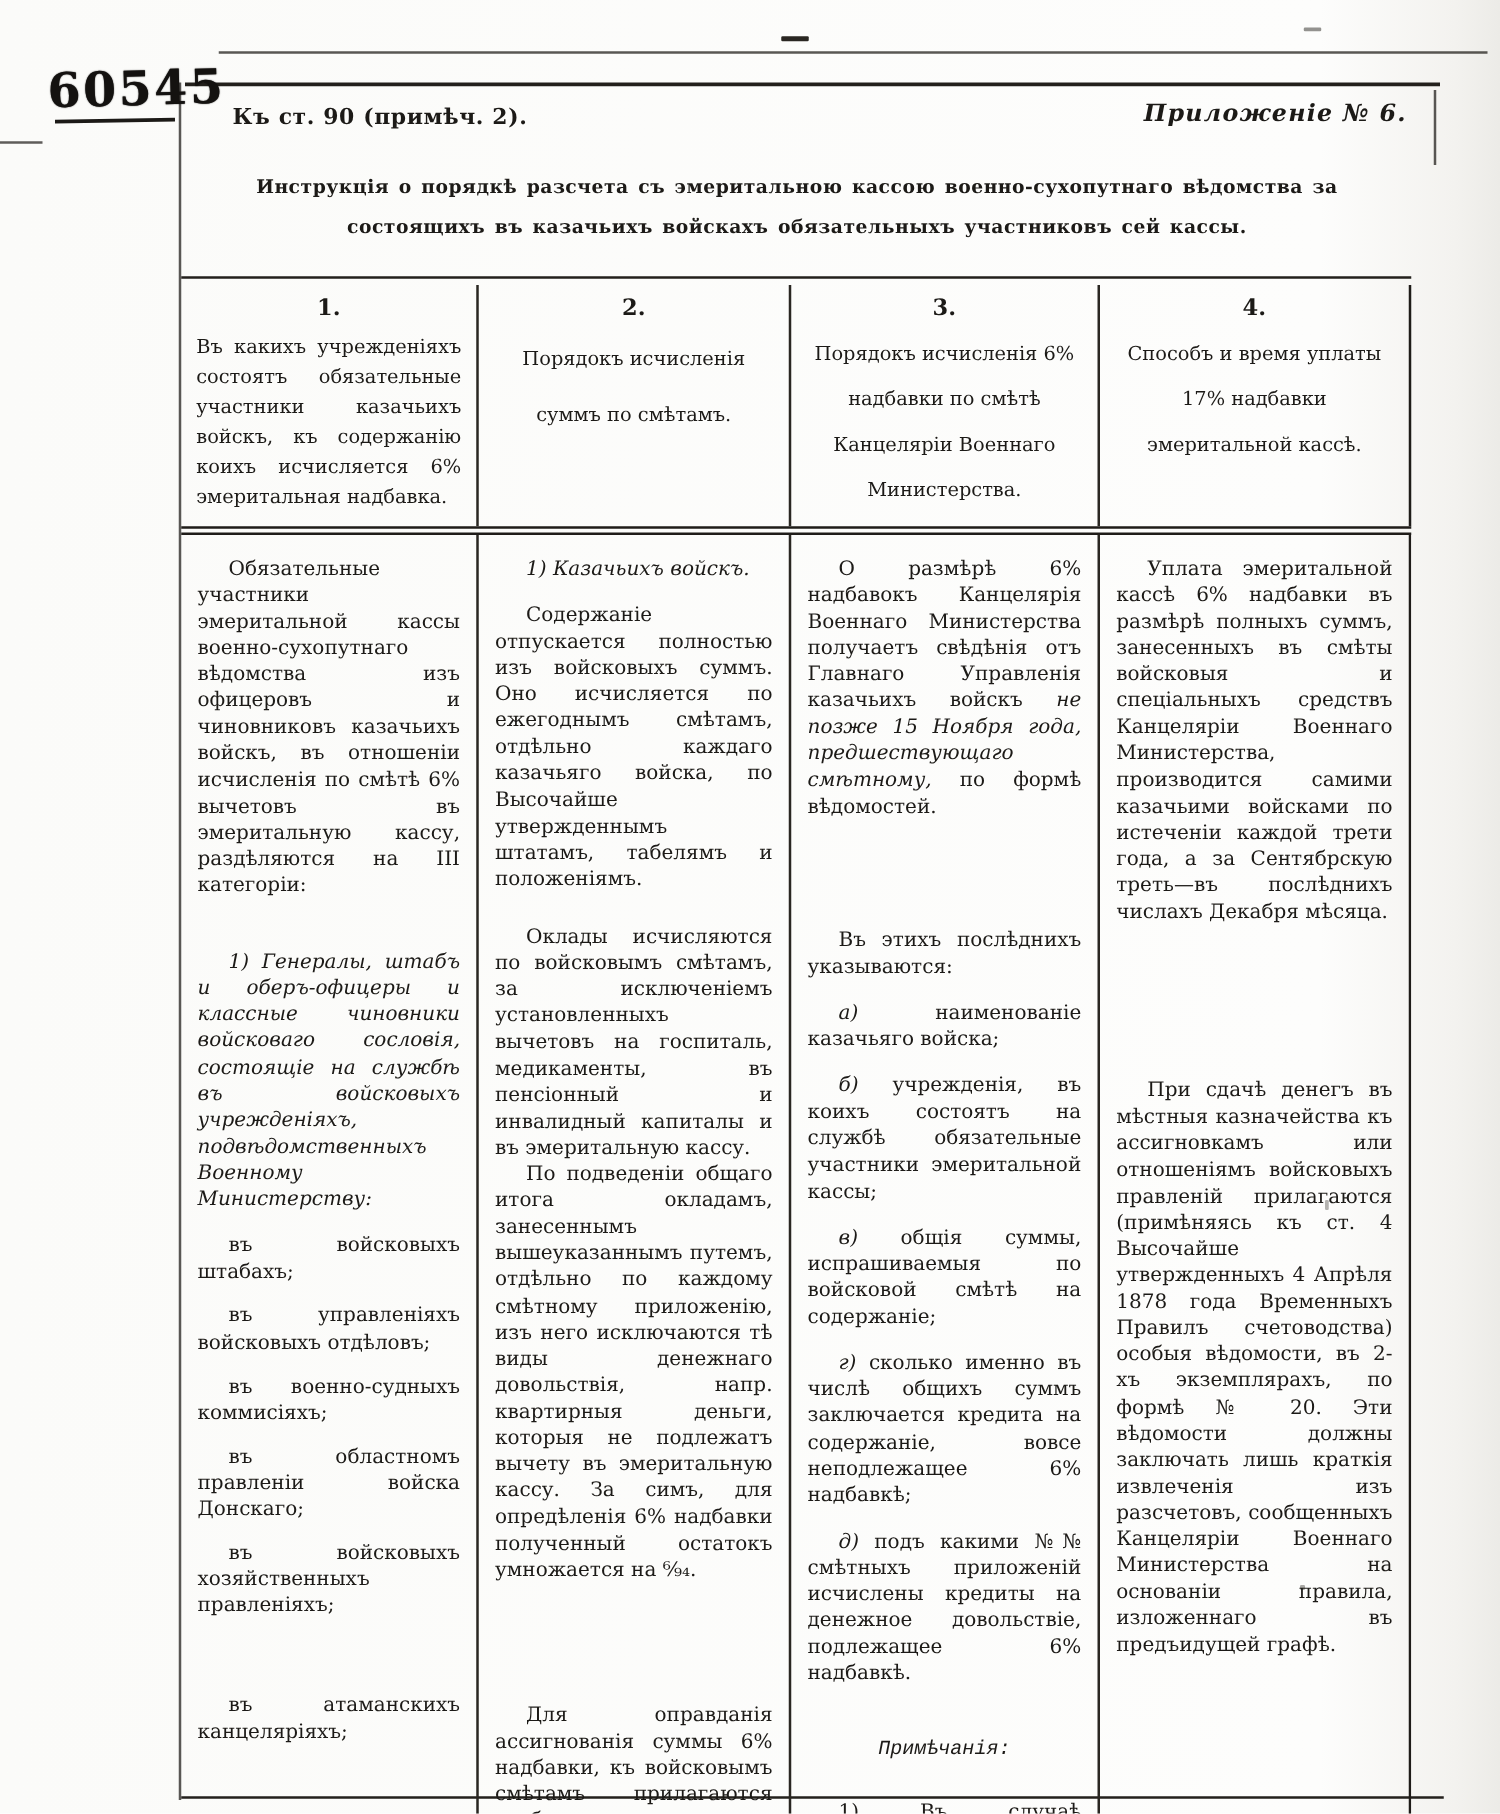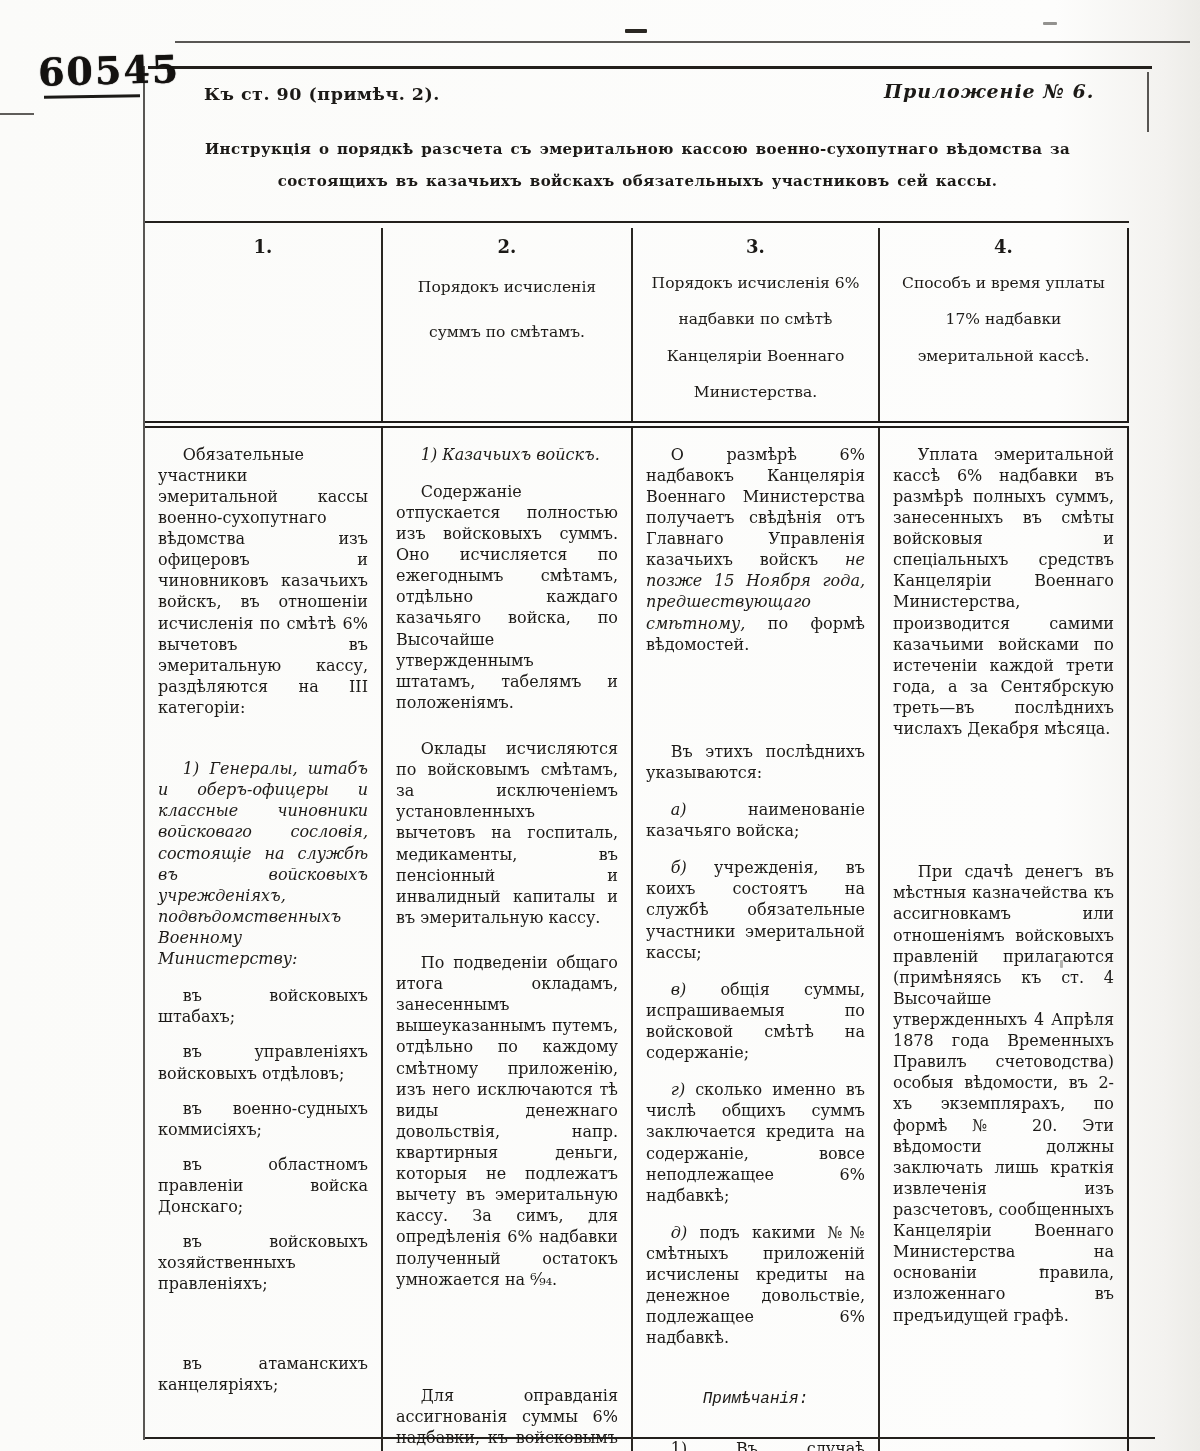--- a/index.html
+++ b/index.html
@@ -10,43 +10,43 @@
     color:#1c1a17;
   }
   .rule{position:absolute;background:#23201c;}
   .rule.faint{opacity:.75;}
   .stamp{
     position:absolute;left:38px;top:48px;font-size:38px;font-weight:bold;
     letter-spacing:2px;transform:rotate(-1.5deg);color:#141210;
     text-shadow:0 0 1px #141210;
   }
   .stamp-underline{position:absolute;background:#1c1a17;height:3px;}
-  .ref-note{position:absolute;left:204px;top:84px;font-size:17.5px;font-weight:bold;letter-spacing:.5px;}
-  .annex{position:absolute;left:884px;top:80px;font-size:19px;font-style:italic;font-weight:bold;letter-spacing:1px;}
+  .ref-note{position:absolute;left:186px;top:84px;font-size:17.5px;font-weight:bold;letter-spacing:.5px;}
+  .annex{position:absolute;left:915px;top:80px;font-size:19px;font-style:italic;font-weight:bold;letter-spacing:1px;}
   .doc-title{
     position:absolute;left:155px;top:134px;width:965px;text-align:center;
     font-size:15px;font-weight:bold;line-height:2.1;letter-spacing:.4px;word-spacing:2px;
   }
   .tbl{position:absolute;left:145px;top:228px;width:984px;}
   .hrow,.brow{display:grid;grid-template-columns:238px 250px 247px 249px;}
   .hrow{border-bottom:2.5px solid #1f1c19;}
   .brow{border-top:2px solid #1f1c19;margin-top:3px;height:1040px;overflow:hidden;}
   .hcell{padding:8px 12px 10px 12px;}
   .bcell{padding:16px 13px 0 13px;}
   .hcell,.bcell{border-right:2px solid #2a2722;}
   .hcell:last-child,.bcell:last-child{border-right:2px solid #1f1c19;}
   .col-num{text-align:center;font-size:18px;font-weight:bold;margin-bottom:8px;}
   .htext{font-size:15.5px;}
   .htext.j{text-align:justify;line-height:1.55;}
   .htext.c2{text-align:center;line-height:2.9;}
   .htext.c3{text-align:center;line-height:2.35;}
   .htext.c4{text-align:center;line-height:2.35;}
   .para{font-size:16px;line-height:1.32;text-align:justify;text-indent:1.55em;margin:0;}
   .it{font-style:italic;}
-  .m14{margin-top:14px;}.m24{margin-top:25px;}.m12{margin-top:24px;}
+  .m14{margin-top:14px;}.m24{margin-top:25px;}.m12{margin-top:0;}
   .m55{margin-top:86px;}.m58{margin-top:58px;}.m95{margin-top:95px;}.m120{margin-top:122px;}
   .m40{margin-top:40px;}.m16{margin-top:16px;}.m28{margin-top:28px;}
   .note-head{text-align:center;text-indent:0;font-style:italic;font-family:Liberation Mono, monospace;}
   .speck{position:absolute;background:#2a2722;border-radius:1px;}
 </style>
 </head>
 <body>
 
 <div class="sheet">
 
@@ -68,20 +68,21 @@
 
   <div class="ref-note">Къ ст. 90 (примѣч. 2).</div>
   <div class="annex">Приложеніе № 6.</div>
 
   <div class="doc-title">Инструкція о порядкѣ разсчета съ эмеритальною кассою военно-сухопутнаго вѣдомства за состоящихъ въ казачьихъ войскахъ обязательныхъ участниковъ сей кассы.</div>
 
   <div class="tbl">
     <div class="hrow">
       <div class="hcell">
         <div class="col-num">1.</div>
+        <div class="htext j">Въ какихъ учрежденіяхъ состоятъ обязательные участники казачьихъ войскъ, къ содержанію коихъ исчисляется 6% эмеритальная надбавка.</div>
       </div>
       <div class="hcell">
         <div class="col-num">2.</div>
         <div class="htext c2">Порядокъ исчисленія суммъ по смѣтамъ.</div>
       </div>
       <div class="hcell">
         <div class="col-num">3.</div>
         <div class="htext c3">Порядокъ исчисленія 6% надбавки по смѣтѣ Канцеляріи Военнаго Министерства.</div>
       </div>
       <div class="hcell">

